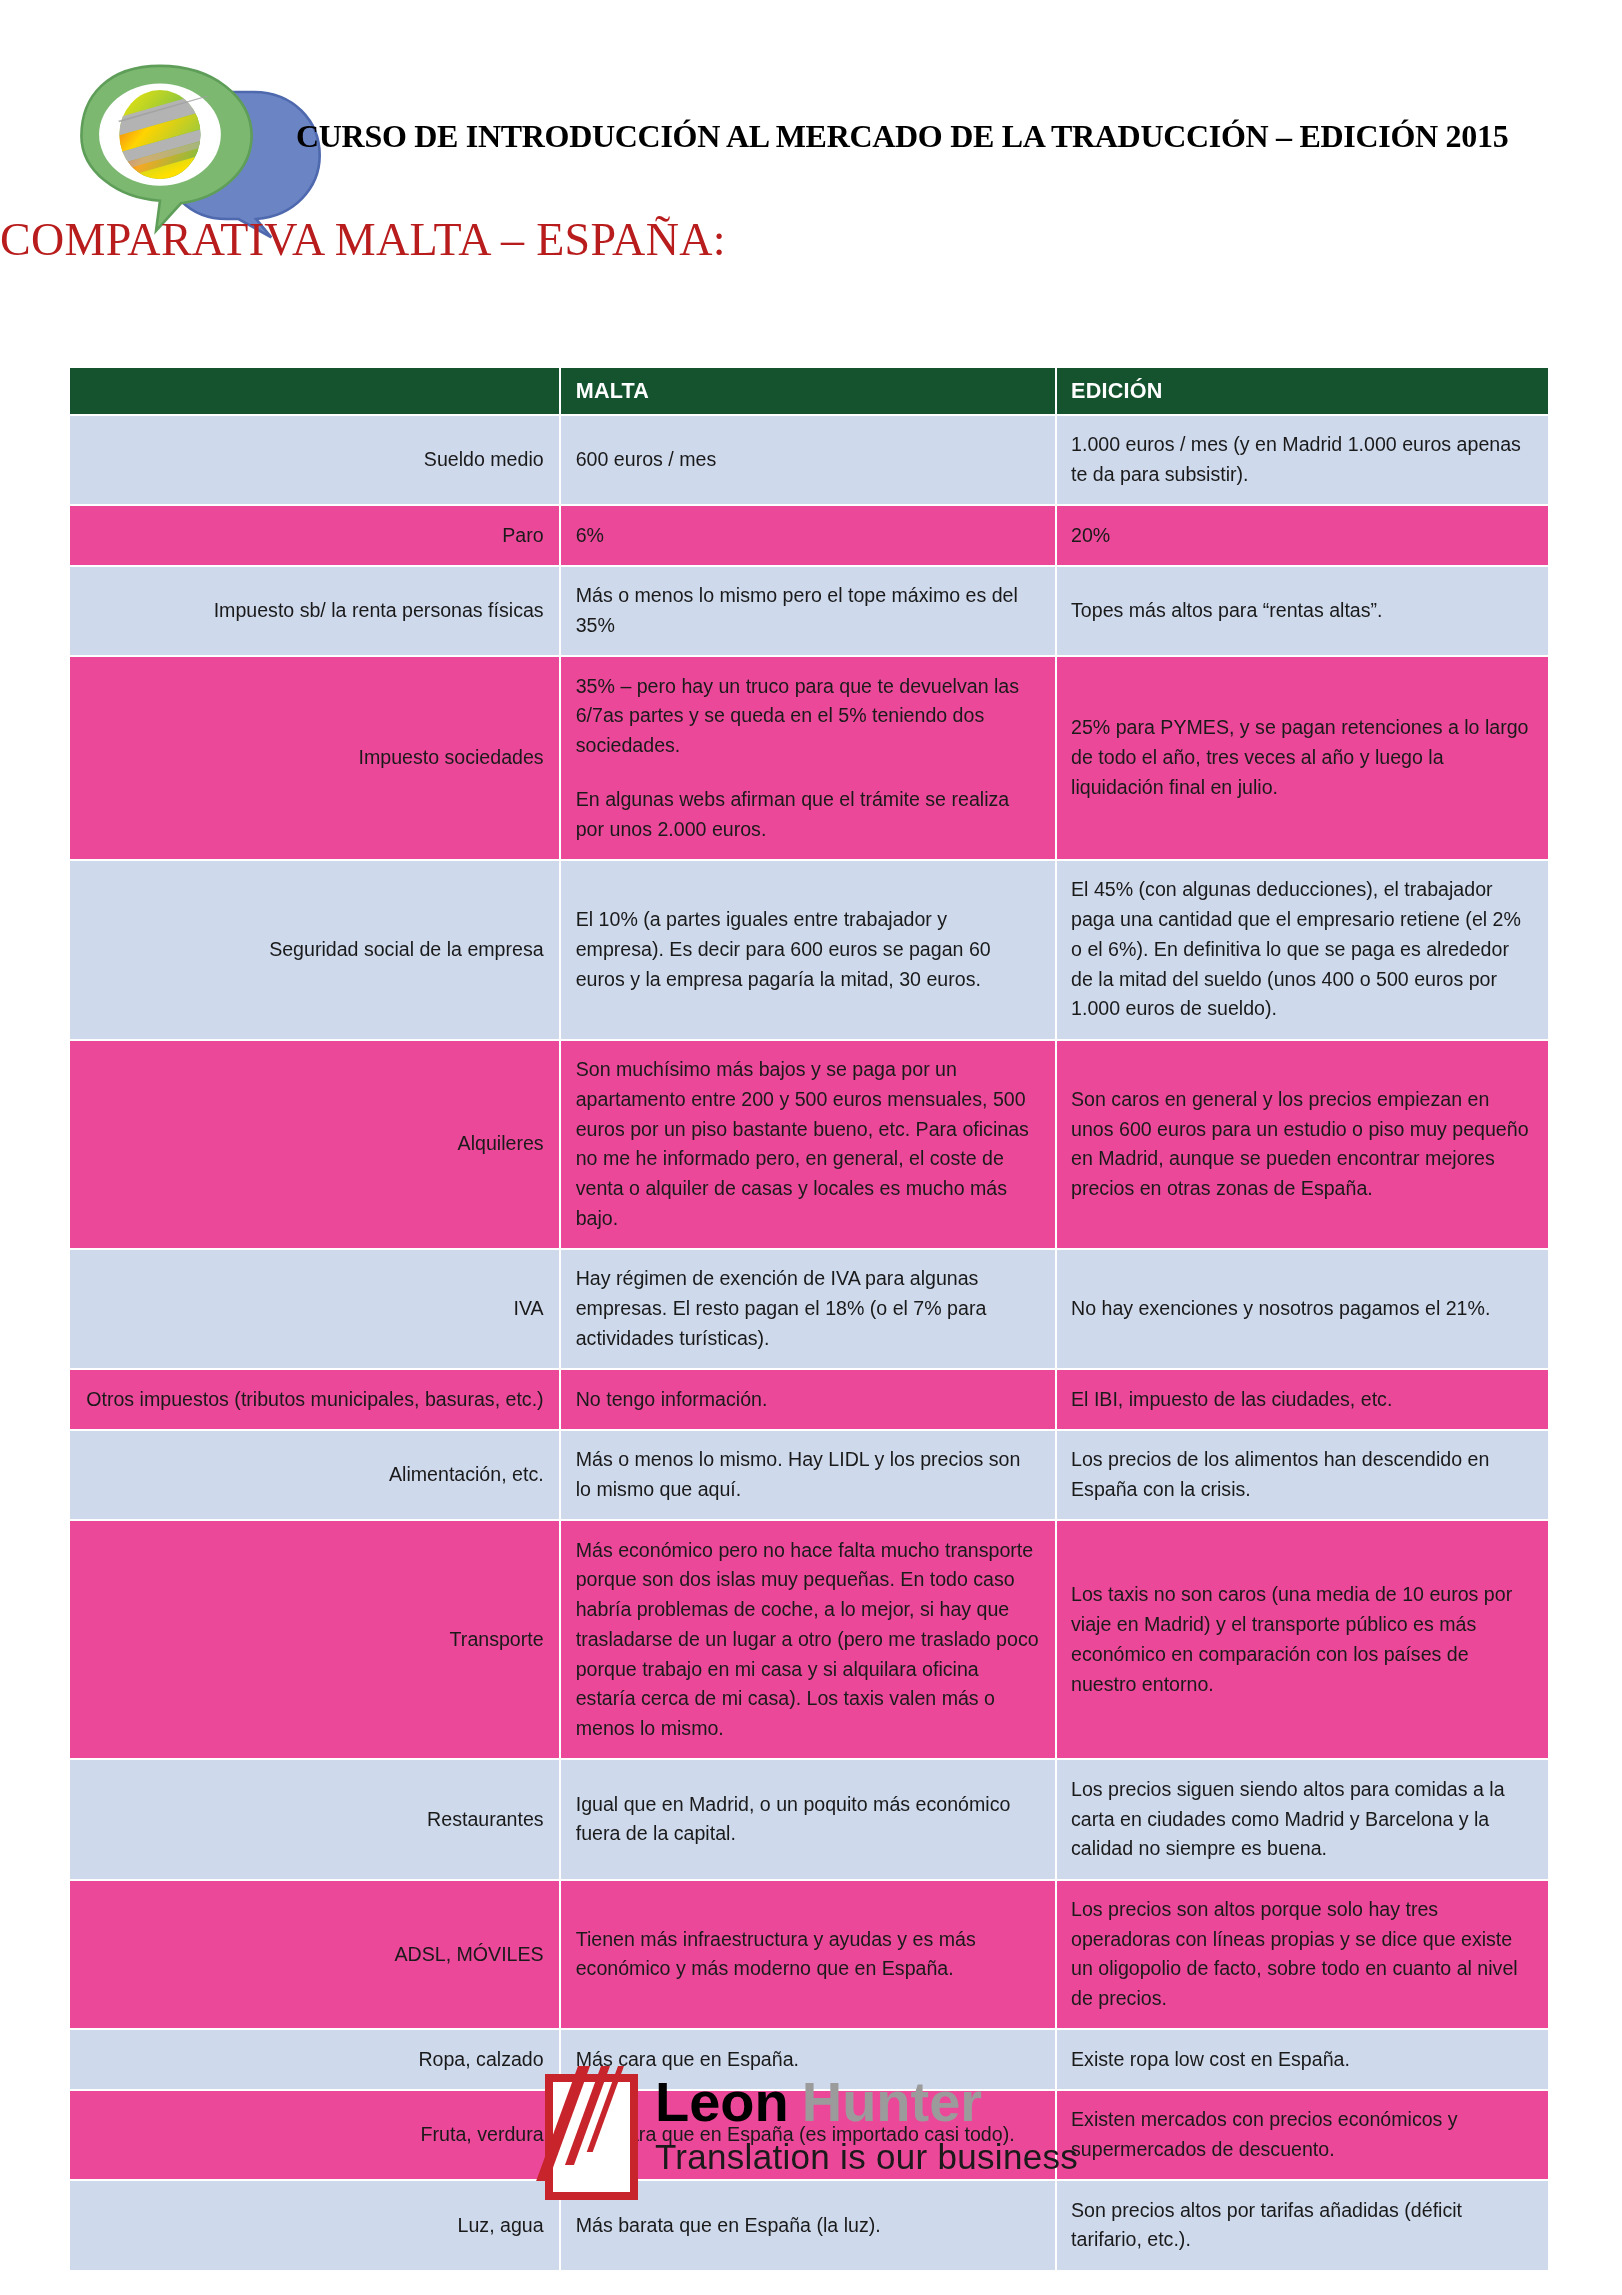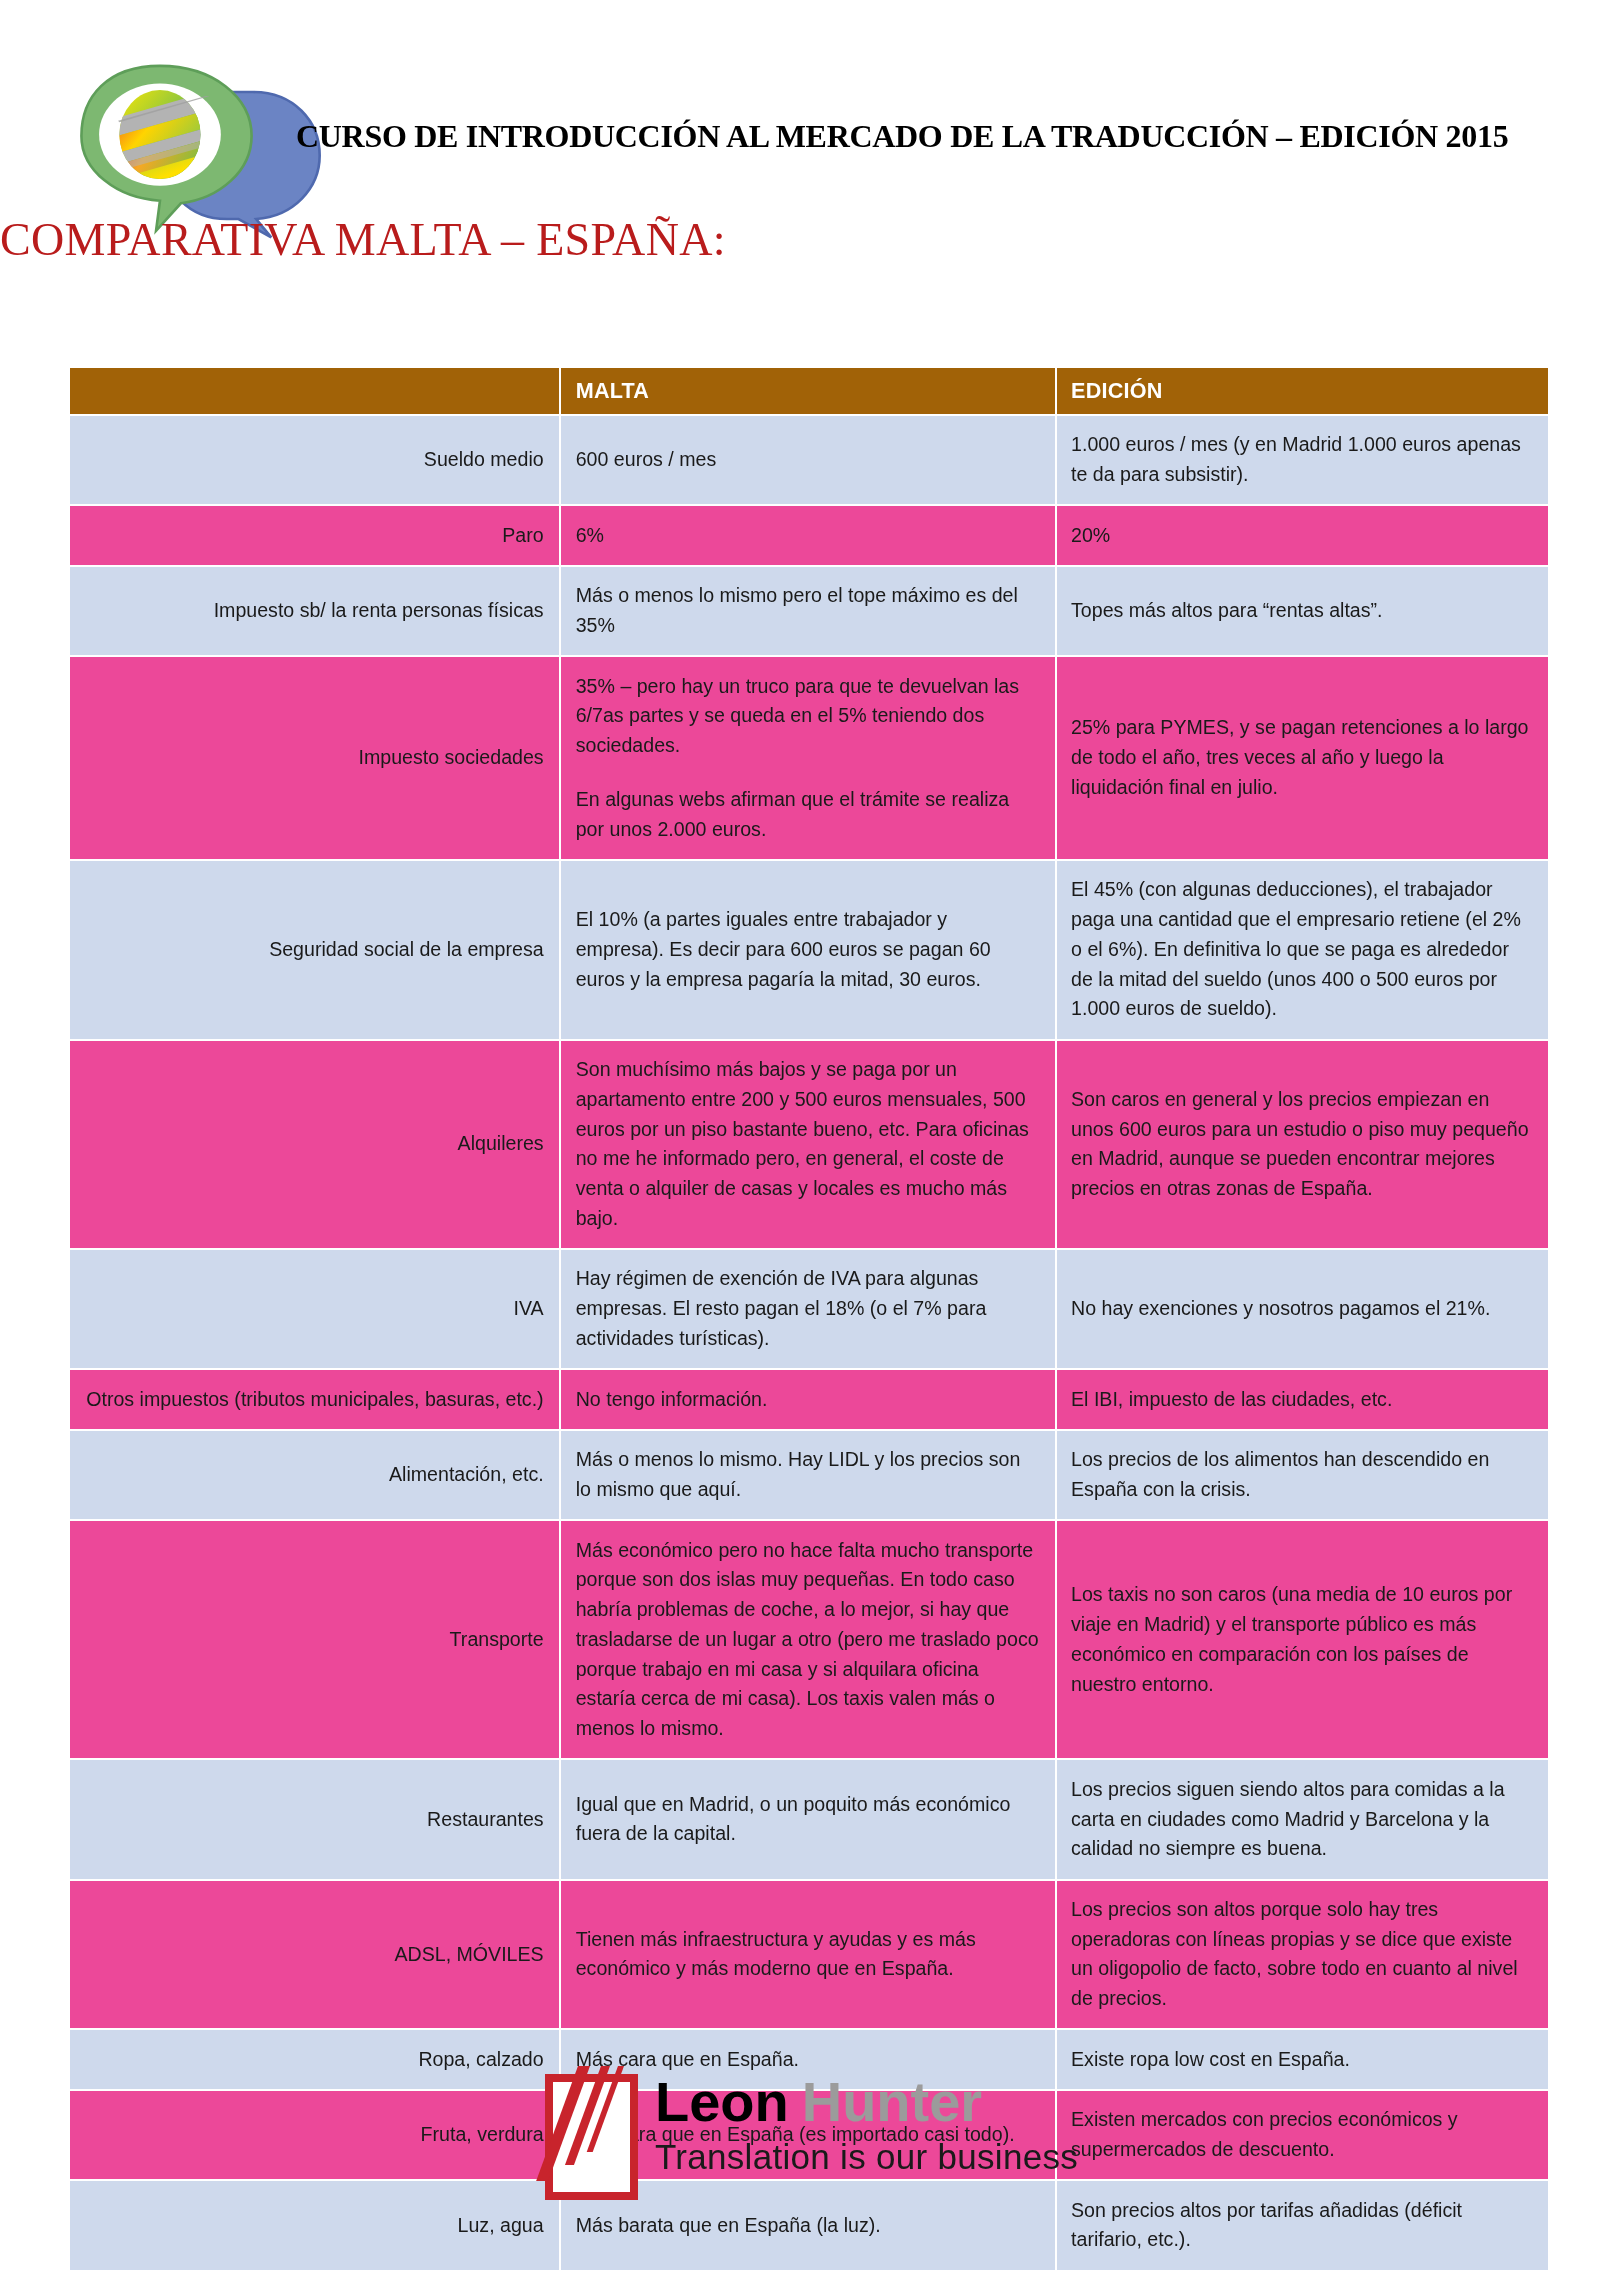--- a/index.html
+++ b/index.html
@@ -62,21 +62,21 @@
     width: 1482px;
     border-collapse: separate;
     border-spacing: 2px 2px;
     table-layout: fixed;
   }
   table.comparison col.c1 { width: 489px; }
   table.comparison col.c2 { width: 493px; }
   table.comparison col.c3 { width: 491px; }
 
   table.comparison thead th {
-    background: #a16207;
+    background: #14532d;
     color: #ffffff;
     font-family: "Liberation Sans", sans-serif;
     font-size: 21.6px;
     font-weight: 700;
     text-align: left;
     vertical-align: middle;
     height: 46px;
     padding: 0 14.4px;
     letter-spacing: 0.2px;
   }

